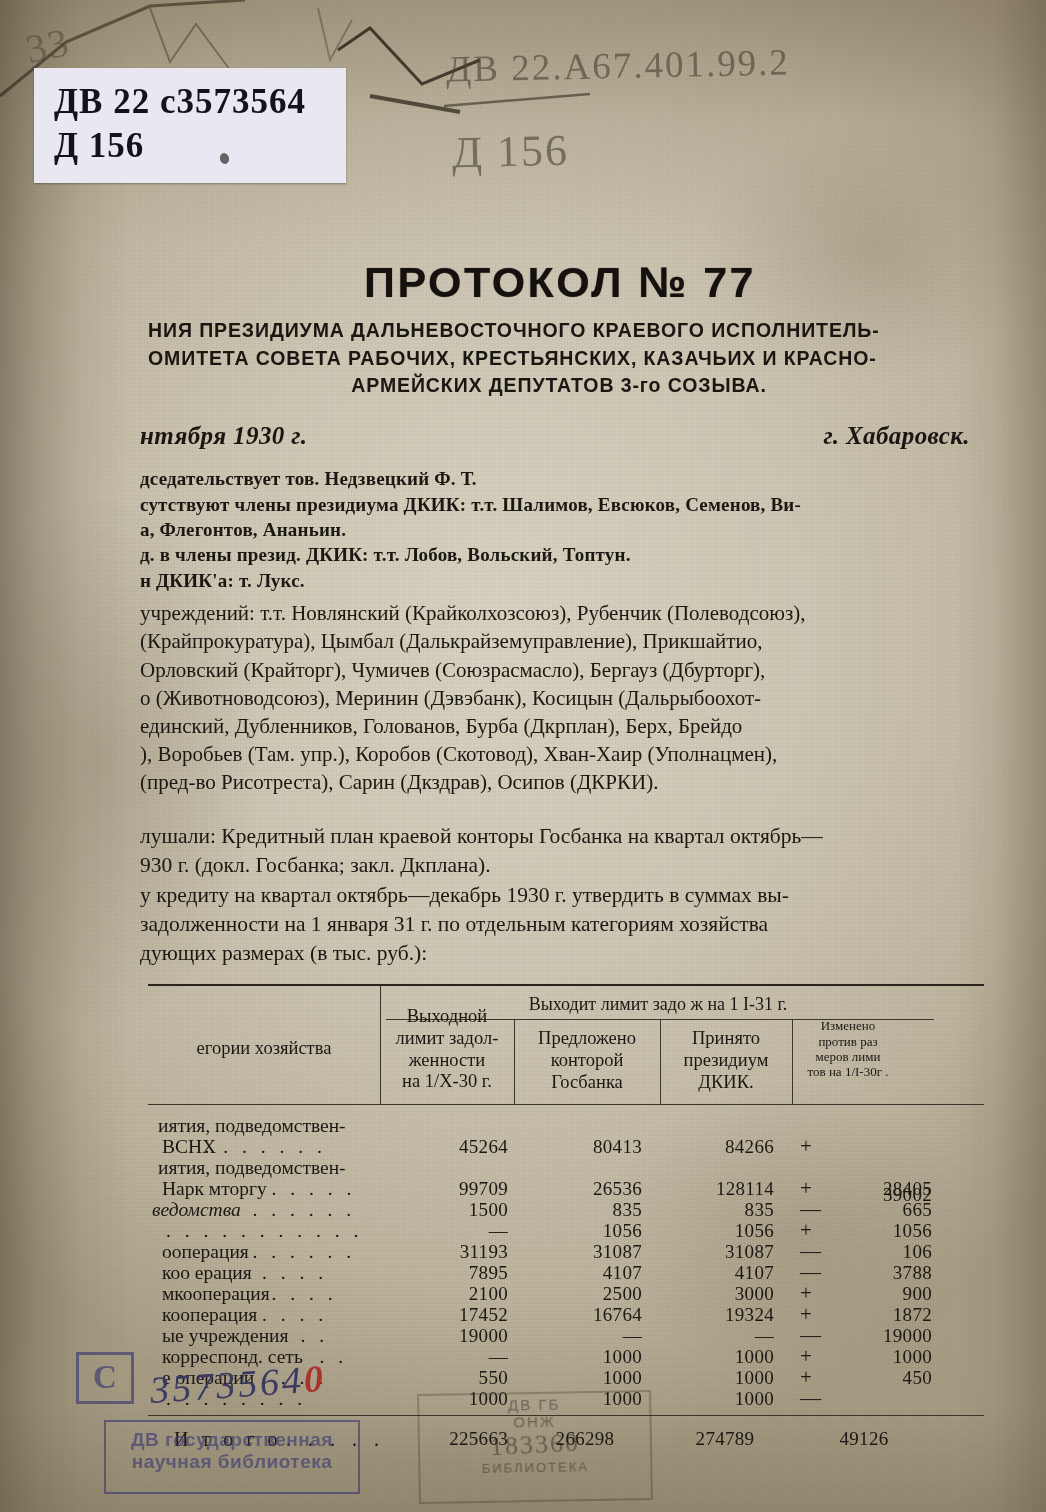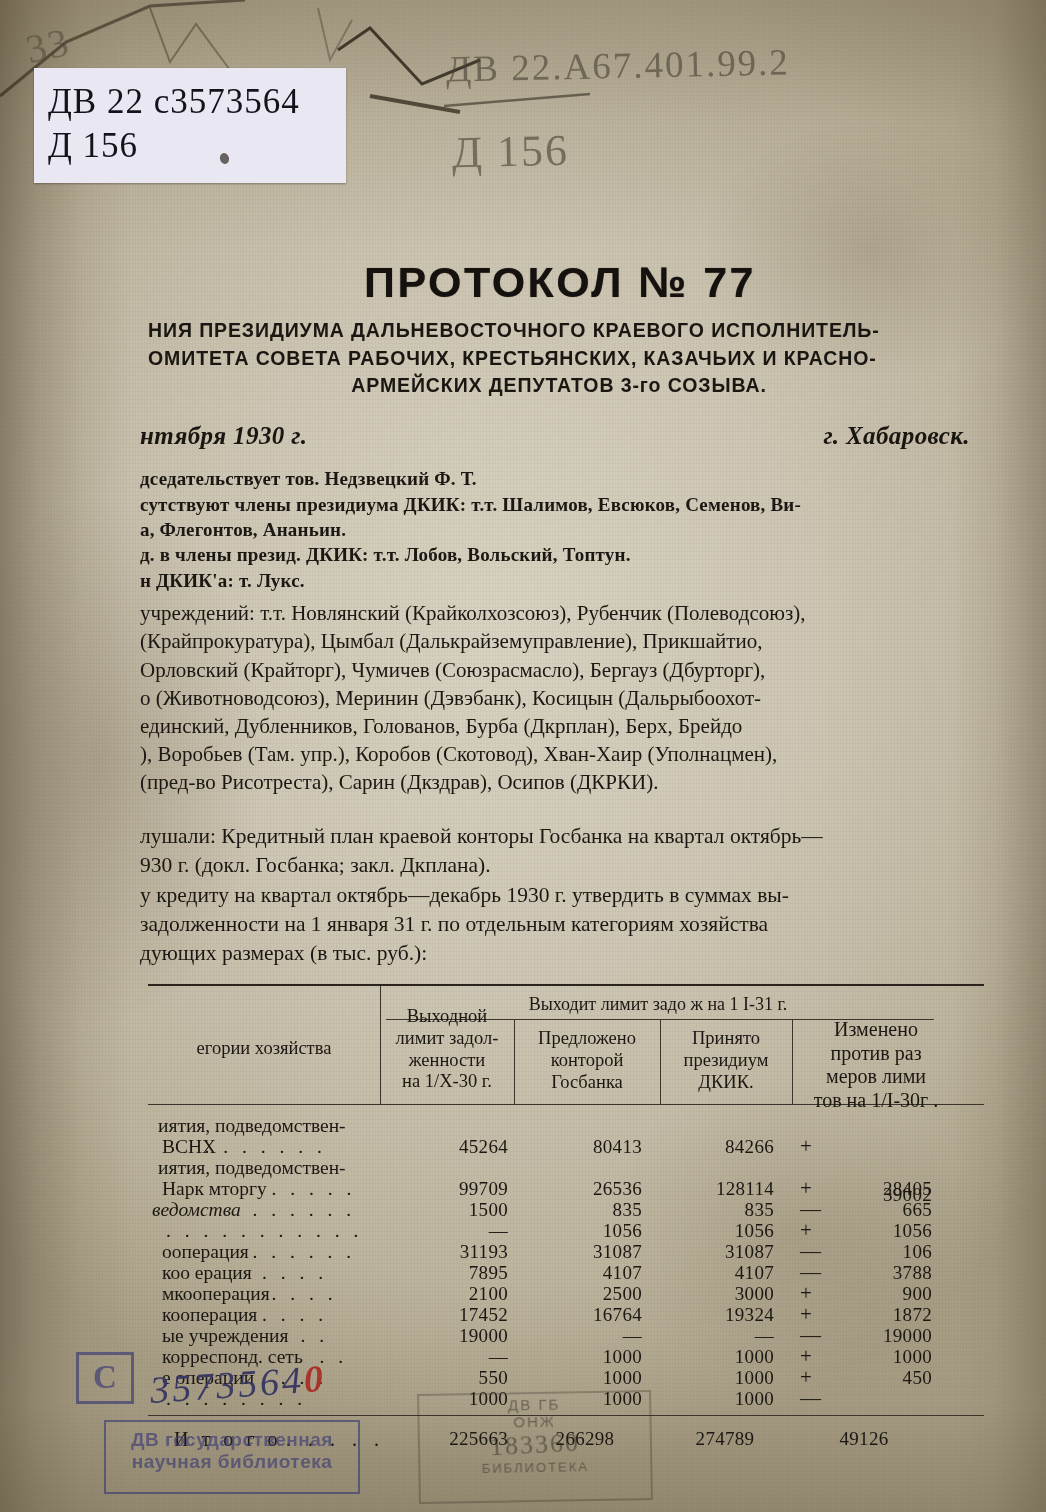--- a/index.html
+++ b/index.html
@@ -72,22 +72,22 @@
   .signcell{position:absolute;font-size:19px;}
   .totalrow{position:relative;height:34px;font-size:20px;}
   .totlbl{position:absolute;left:26px;letter-spacing:4px;}
 
   
   #label{
     position:absolute;left:34px;top:68px;width:312px;height:115px;
     background:#e9e8f2;box-shadow:0 1px 2px rgba(40,34,24,.4);
   }
   #label .l1,#label .l2{
-    font-family:"Liberation Serif", serif;font-weight:normal;color:#14131c;
-    letter-spacing:1px;padding-left:14px;
+    font-family:"Liberation Serif", serif;font-weight:bold;color:#14131c;
+    letter-spacing:1px;padding-left:8px;margin-left:12px;
   }
   #label .l1{font-size:35px;padding-top:14px;}
   #label .l2{font-size:35px;padding-top:4px;}
   .dotmark{position:absolute;left:186px;top:85px;width:9px;height:11px;
     background:#3b3630;border-radius:50%;opacity:.75;transform:rotate(-18deg);}
 
   
   .hand{position:absolute;font-family:"Liberation Serif", serif;
     color:#4a4335;opacity:.62;letter-spacing:2px;transform:rotate(-1.2deg);}
   .hand2{position:absolute;font-family:"Liberation Serif", serif;
@@ -219,21 +219,21 @@
           <div>конторой</div>
           <div>Госбанка</div>
         </div>
 
         <div class="hcell" style="left:514px;top:42px;width:128px;">
           <div>Принято</div>
           <div>президиум</div>
           <div>ДКИК.</div>
         </div>
 
-        <div class="hcell" style="left:658px;top:32px;width:140px;font-size:20px;">
+        <div class="hcell" style="left:630px;top:32px;width:140px;font-size:13px;">
           <div>Изменено</div>
           <div>против  раз</div>
           <div>меров лими</div>
           <div>тов на 1/I-30г .</div>
         </div>
       </div>
 
       <div class="rule thin"></div>
 
       <div id="tbody" style="position:relative;padding-top:10px;">

